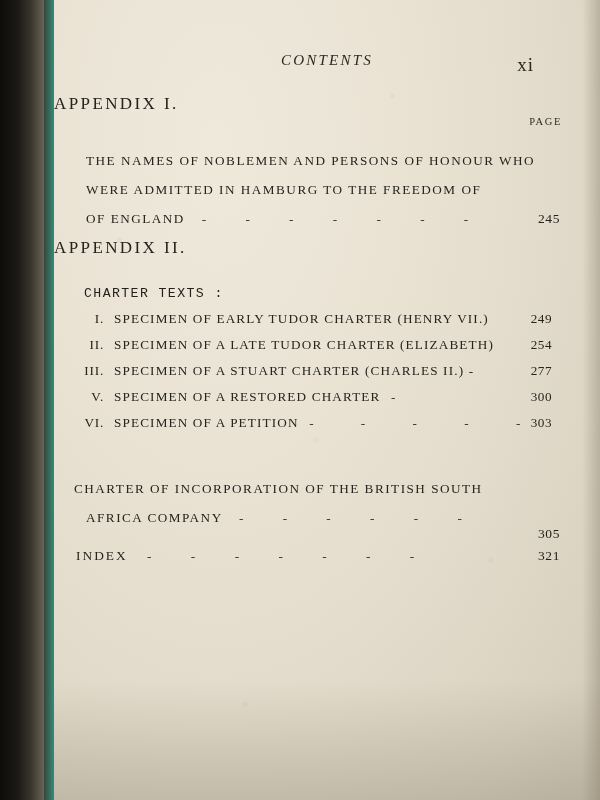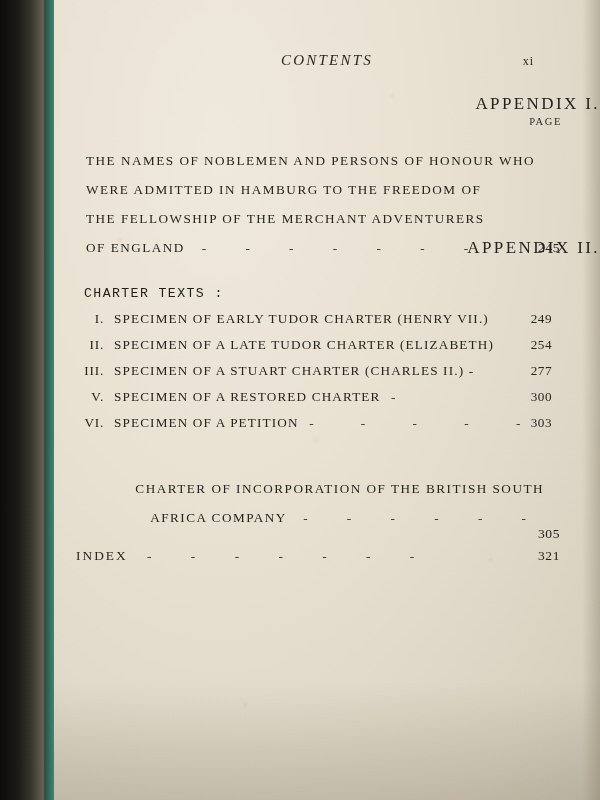--- a/index.html
+++ b/index.html
@@ -75,46 +75,46 @@
     font-family: "Liberation Serif", serif;
     font-style: italic;
     font-size: 15px;
     letter-spacing: 2.2px;
     color: #2a2823;
   }
   .folio {
     position: absolute;
     top: 54px;
     right: 66px;
-    font-size: 12px;
+    font-size: 19px;
     letter-spacing: 1px;
     color: #2a2823;
   }
   .appendix-head {
-    text-align: right;
+    text-align: left;
     font-size: 17px;
     letter-spacing: 2.4px;
     color: #24221d;
     margin: 0;
   }
   .block {
     position: absolute;
     left: 0;
     width: 546px;
   }
   .para {
     font-size: 13.2px;
     letter-spacing: 1.5px;
     color: #26241f;
     line-height: 29px;
   }
   .lead-line {
     position: relative;
     padding-left: 32px;
-    padding-right: 56px;
+    padding-right: 40px;
   }
   .dots {
     display: inline-block;
     letter-spacing: 18px;
     color: #3a3730;
   }
   .pagenum {
     position: absolute;
     right: 40px;
     font-size: 13.5px;
@@ -192,23 +192,20 @@
         <div class="pagelabel" style="top:22px;">PAGE</div>
 
         <div class="para" style="margin-top:32px;">
           <div class="lead-line">
             <span>THE NAMES OF NOBLEMEN AND PERSONS OF HONOUR WHO</span>
           </div>
           <div class="lead-line">
             <span>WERE ADMITTED IN HAMBURG TO THE FREEDOM OF</span>
           </div>
           <div class="lead-line">
-            <span>THE FELLOWSHIP OF THE MERCHANT ADVENTURERS</span>
-          </div>
-          <div class="lead-line">
             <span>OF ENGLAND</span>
             <span class="dots" style="padding-left:12px;">-      -      -      -      -      -      -</span>
             <span class="pagenum" style="top:0;">245</span>
           </div>
         </div>
       </div>
 
       <div class="block" style="top:238px;">
         <div class="appendix-head">APPENDIX II.</div>
 
@@ -247,21 +244,21 @@
             <span>SPECIMEN OF A PETITION</span>
             <span class="fill" style="letter-spacing:22px;">-      -      -      -      -</span>
             <span class="pn">303</span>
           </div>
 
         </div>
       </div>
 
       <div class="block" style="top:444px;">
 
-        <div class="para" style="margin-top:30px;text-align:right;">
+        <div class="para" style="margin-top:30px;">
           <div class="lead-line" style="padding-left:20px;">
             <span>CHARTER OF INCORPORATION OF THE BRITISH SOUTH</span>
           </div>
           <div class="lead-line" style="padding-left:32px;">
             <span>AFRICA COMPANY</span>
             <span class="dots" style="padding-left:12px;">-      -      -      -      -      -</span>
             <span class="pagenum" style="top:16px;">305</span>
           </div>
         </div>
       </div>

